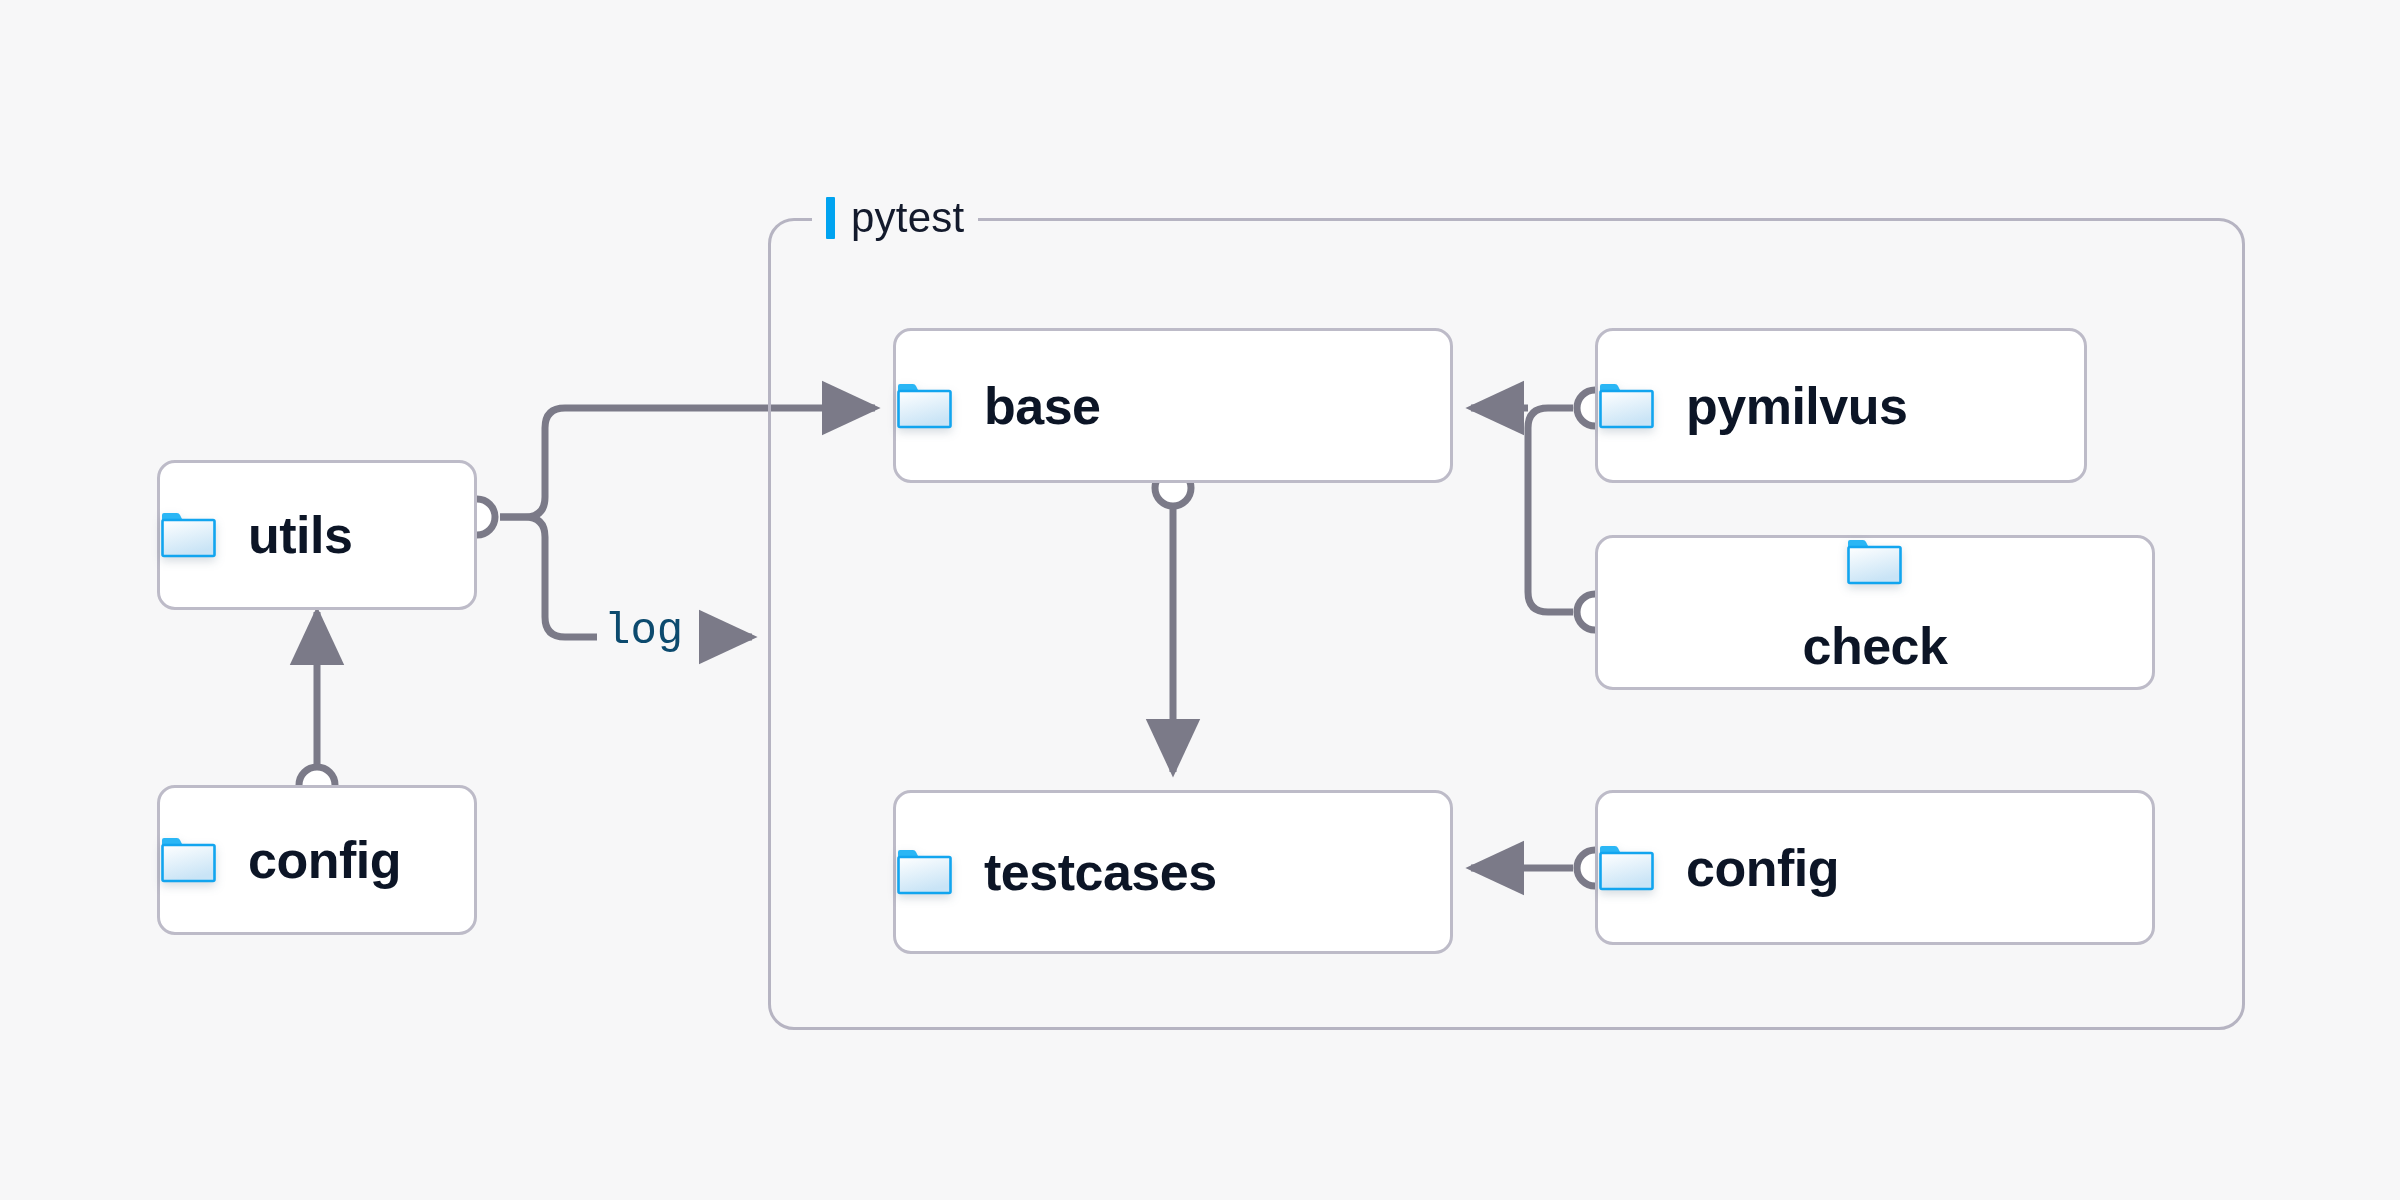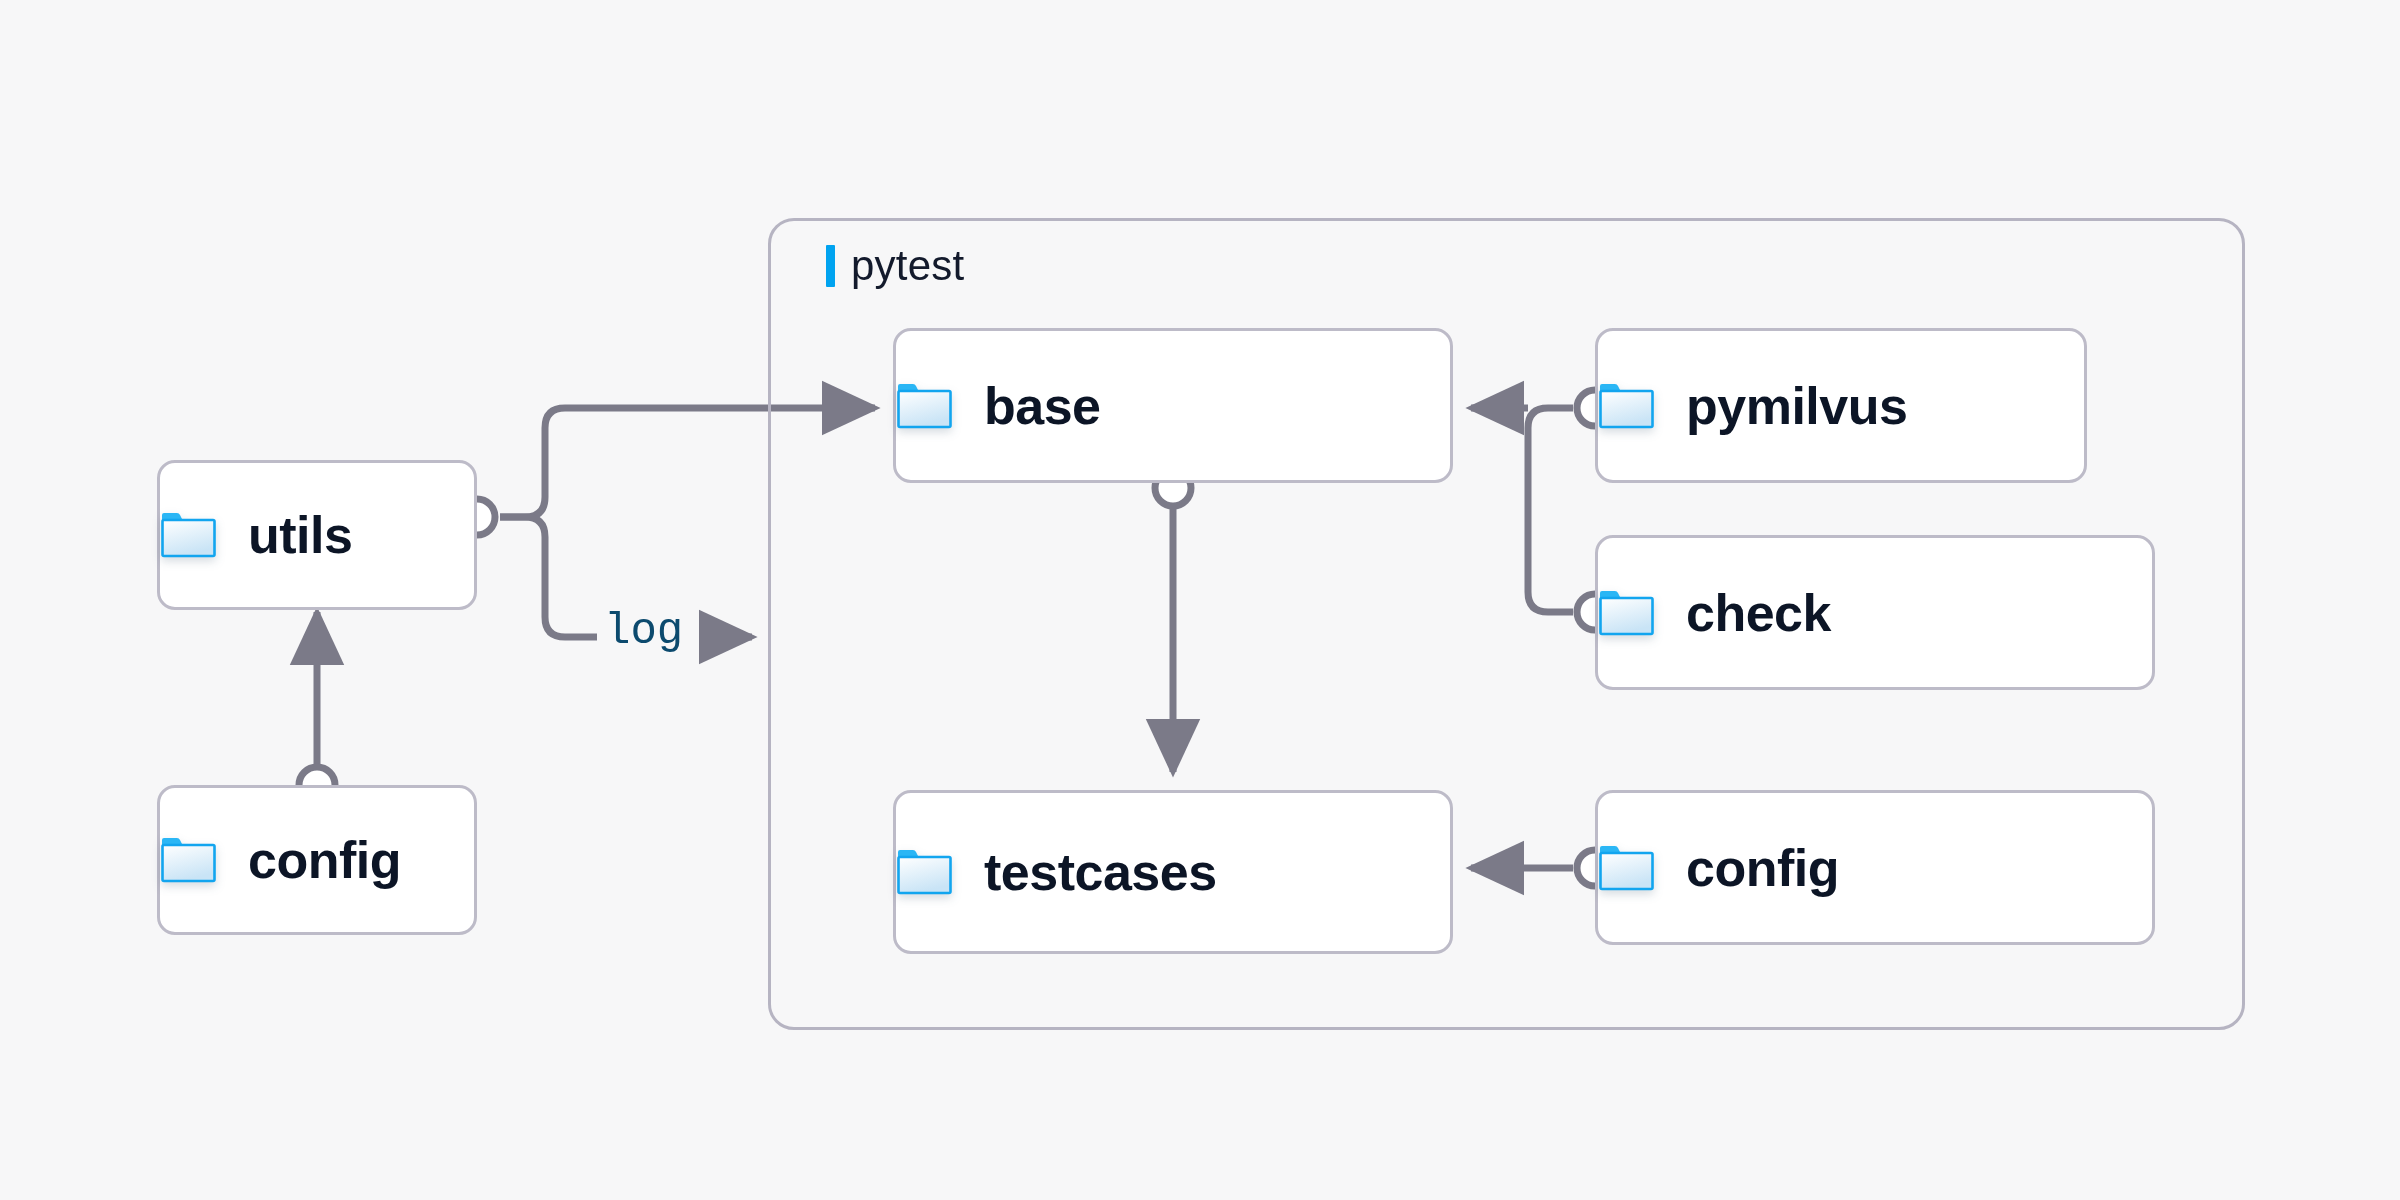--- a/index.html
+++ b/index.html
@@ -120,21 +120,21 @@
       <circle cx="477" cy="517" r="18"></circle>
       <circle cx="317" cy="785" r="18"></circle>
       <circle cx="1173" cy="488" r="18"></circle>
       <circle cx="1595" cy="408" r="18"></circle>
       <circle cx="1595" cy="612" r="18"></circle>
       <circle cx="1595" cy="868" r="18"></circle>
     </g>
   </svg>
 
   <div class="group-box" style="left:768px; top:218px; width:1477px; height:812px;"></div>
-  <div class="group-title" style="left:812px; top:190px;margin-top:48px;">
+  <div class="group-title" style="left:812px; top:190px;">
     <span class="bar"></span>
     <span class="label">pytest</span>
   </div>
 
   <div class="node" style="left:157px; top:460px; width:320px; height:150px;">
     <svg class="folder" viewBox="0 0 58 48">
       <path d="M2,9 L2,4 Q2,2 4,2 L17,2 Q19,2 20,4 L22,8 L24,8 Q26,8 26,10 L26,13 L2,13 Z" fill="#2ab6f5"></path>
       <linearGradient id="fg-utils" x1="0" y1="0" x2="0.35" y2="1">
         <stop offset="0" stop-color="#ffffff"></stop>
         <stop offset="1" stop-color="#c9e4f6"></stop>
@@ -185,21 +185,21 @@
       <path d="M2,9 L2,4 Q2,2 4,2 L17,2 Q19,2 20,4 L22,8 L24,8 Q26,8 26,10 L26,13 L2,13 Z" fill="#2ab6f5"></path>
       <linearGradient id="fg-pymilvus" x1="0" y1="0" x2="0.35" y2="1">
         <stop offset="0" stop-color="#ffffff"></stop>
         <stop offset="1" stop-color="#c9e4f6"></stop>
       </linearGradient>
       <rect x="2.5" y="9" width="52" height="36" rx="1.5" fill="url(#fg-pymilvus)" stroke="#12a5ef" stroke-width="2.6"></rect>
     </svg>
     <span class="nlabel">pymilvus</span>
   </div>
 
-  <div class="node" style="left:1595px; top:535px; width:560px; height:155px;">
+  <div class="node" style="left:1595px; top:535px; width:560px; height:155px;flex-direction:column;">
     <svg class="folder" viewBox="0 0 58 48">
       <path d="M2,9 L2,4 Q2,2 4,2 L17,2 Q19,2 20,4 L22,8 L24,8 Q26,8 26,10 L26,13 L2,13 Z" fill="#2ab6f5"></path>
       <linearGradient id="fg-check" x1="0" y1="0" x2="0.35" y2="1">
         <stop offset="0" stop-color="#ffffff"></stop>
         <stop offset="1" stop-color="#c9e4f6"></stop>
       </linearGradient>
       <rect x="2.5" y="9" width="52" height="36" rx="1.5" fill="url(#fg-check)" stroke="#12a5ef" stroke-width="2.6"></rect>
     </svg>
     <span class="nlabel">check</span>
   </div>

